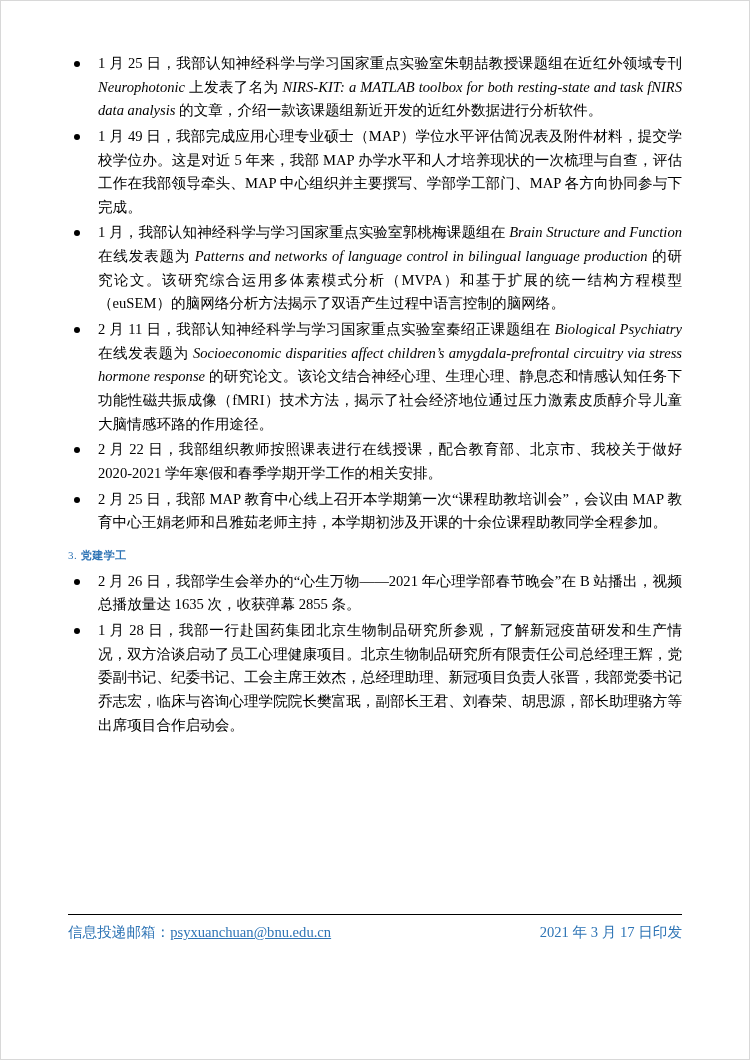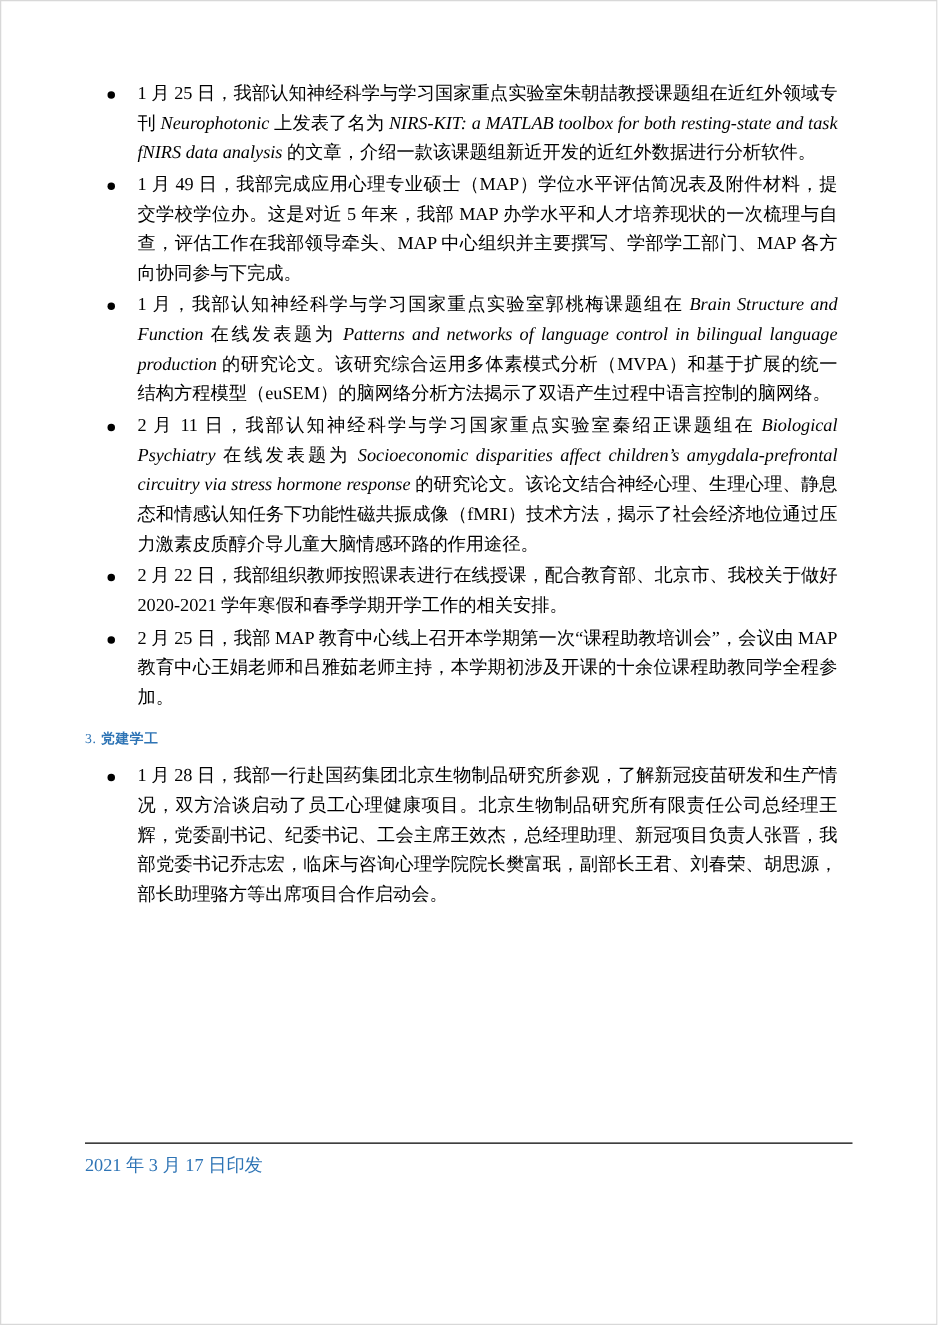--- a/index.html
+++ b/index.html
@@ -24,21 +24,21 @@
     pointer-events: none;
   }
   .content {
     position: absolute;
     left: 68px;
     top: 52px;
     width: 614px;
   }
   ul.bullets {
     list-style: none;
-    margin: 12px;
+    margin: 0;
     padding: 0;
   }
   ul.bullets > li {
     position: relative;
     padding-left: 30px;
     margin-bottom: 2px;
     font-size: 14.6px;
     line-height: 1.62;
     text-align: justify;
     text-justify: inter-ideograph;
@@ -104,26 +104,30 @@
       <li><span>2 月 11 日，我部认知神经科学与学习国家重点实验室秦绍正课题组在 </span><span class="it">Biological Psychiatry </span><span>在线发表题为 </span><span class="it">Socioeconomic disparities affect children’s amygdala-prefrontal circuitry via stress hormone response </span><span>的研究论文。该论文结合神经心理、生理心理、静息态和情感认知任务下功能性磁共振成像（fMRI）技术方法，揭示了社会经济地位通过压力激素皮质醇介导儿童大脑情感环路的作用途径。</span></li>
       <li><span>2 月 22 日，我部组织教师按照课表进行在线授课，配合教育部、北京市、我校关于做好 2020-2021 学年寒假和春季学期开学工作的相关安排。</span></li>
       <li><span>2 月 25 日，我部 MAP 教育中心线上召开本学期第一次“课程助教培训会”，会议由 MAP 教育中心王娟老师和吕雅茹老师主持，本学期初涉及开课的十余位课程助教同学全程参加。</span></li>
     </ul>
 
     <div class="section-head">
       <span class="num">3.</span>
       <span>党建学工</span>
     </div>
     <ul class="bullets">
+      <li><span>2 月 26 日，我部学生会举办的“心生万物——2021 年心理学部春节晚会”在 B 站播出，视频总播放量达 1635 次，收获弹幕 2855 条。</span></li>
     </ul>
 
     <ul class="bullets">
       <li><span>1 月 28 日，我部一行赴国药集团北京生物制品研究所参观，了解新冠疫苗研发和生产情况，双方洽谈启动了员工心理健康项目。北京生物制品研究所有限责任公司总经理王辉，党委副书记、纪委书记、工会主席王效杰，总经理助理、新冠项目负责人张晋，我部党委书记乔志宏，临床与咨询心理学院院长樊富珉，副部长王君、刘春荣、胡思源，部长助理骆方等出席项目合作启动会。</span></li>
     </ul>
   </div>
 
   <div class="footer">
     <div class="footer-rule"></div>
     <div class="footer-row">
+      <div class="footer-left">
+        <span>信息投递邮箱：</span><a class="mail" href="#">psyxuanchuan@bnu.edu.cn</a>
+      </div>
       <div class="footer-right">2021 年 3 月 17 日印发</div>
     </div>
   </div>
 </div>
 
 </body></html>

